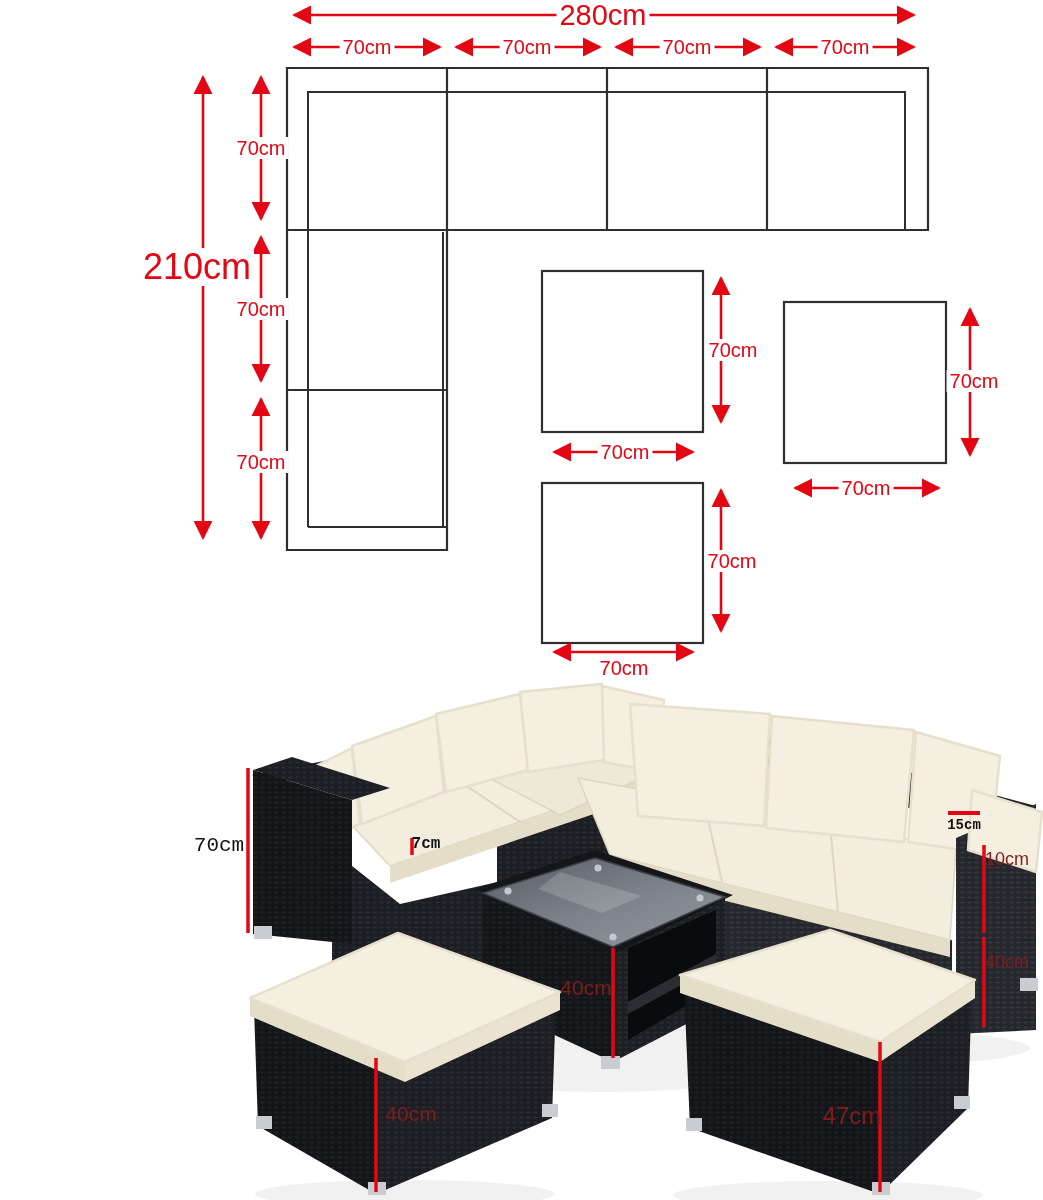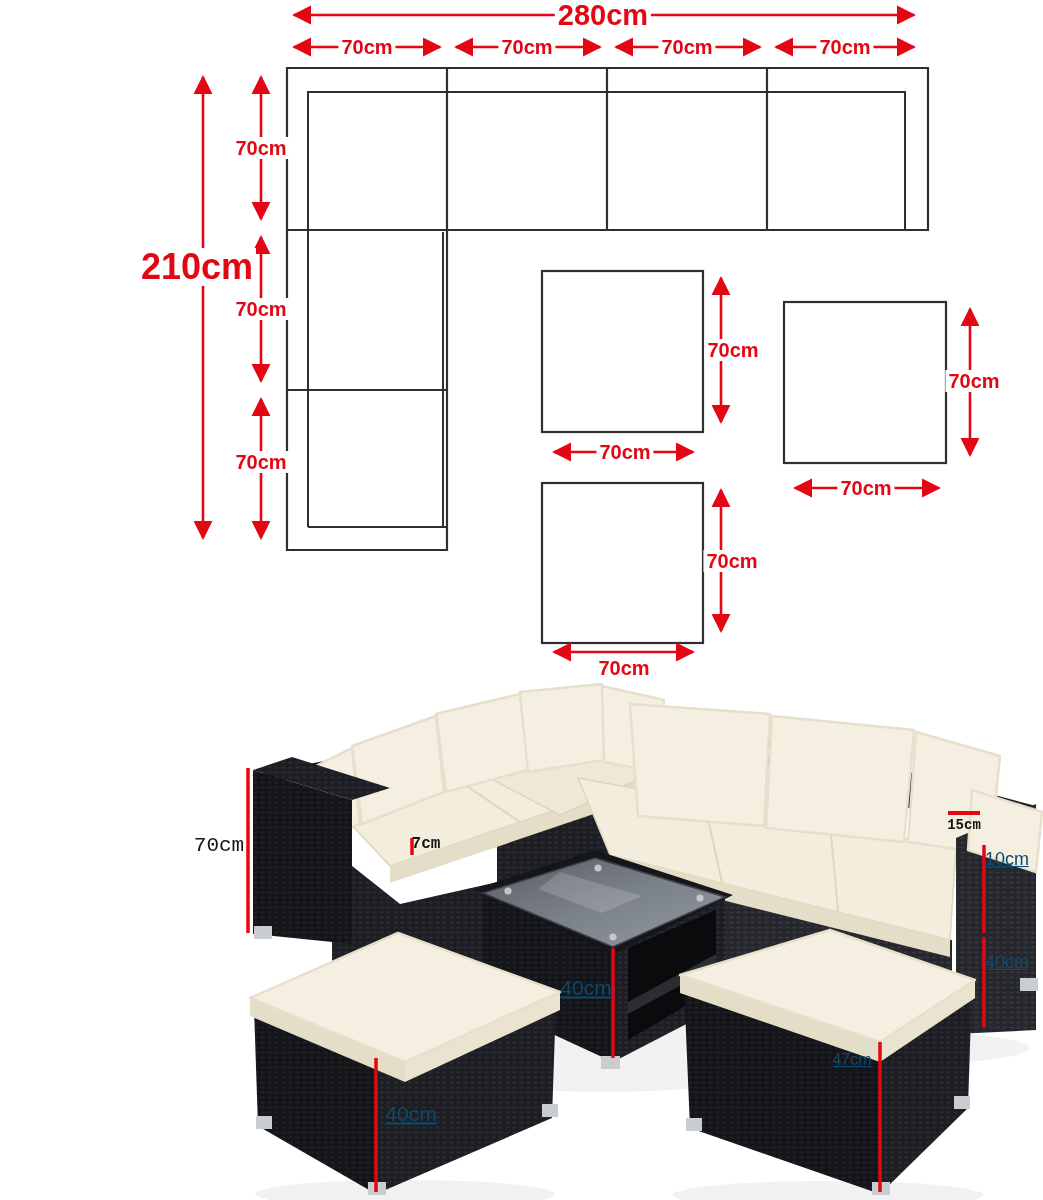--- a/index.html
+++ b/index.html
@@ -1,26 +1,26 @@
 <!DOCTYPE html>
 <html><head>
 <meta charset="utf-8">
 <style>
   html,body{margin:0;padding:0;background:#fff;}
   .canvas{position:relative;width:1043px;height:1200px;background:#ffffff;overflow:hidden;
           font-family:"Liberation Sans", sans-serif;}
   .art{position:absolute;left:0;top:0;width:1043px;height:1200px;}
   .dim{position:absolute;transform:translate(-50%,-50%);line-height:1;white-space:nowrap;
-       color:#e30613;background:#ffffff;padding:1px 3px;font-weight:700;font-size:20px;}
+       color:#e30613;background:#ffffff;padding:1px 3px;font-weight:400;font-size:20px;}
   .dim.big{font-size:29px;}
   .dim.huge{font-size:36px;}
   .ph{position:absolute;transform:translate(-50%,-50%);line-height:1;white-space:nowrap;
       background:transparent;padding:0;font-weight:400;}
   .ph.black{color:#141414;font-weight:700;font-family:Liberation Mono, monospace;}
-  .ph.white{color:#0c4a6e;text-decoration:underline;}
+  .ph.white{color:#7f1d1d;}
 </style>
 </head>
 <body>
 
 <div class="canvas">
 
 <svg class="art" viewBox="0 0 1043 1200">
   <defs>
     <marker id="arr" viewBox="0 0 10 10" refX="9" refY="5" markerWidth="7.4" markerHeight="7.4" orient="auto-start-reverse">
       <path d="M0,0 L10,5 L0,10 z" fill="#e30613"></path>
@@ -191,15 +191,15 @@
 <span class="dim" style="left:732px;top:561px">70cm</span>
 <span class="dim" style="left:624px;top:668px">70cm</span>
 
 <span class="ph black" style="left:219px;top:845px;font-size:21px;font-weight:500">70cm</span>
 <span class="ph black" style="left:426px;top:844px;font-size:16px">7cm</span>
 <span class="ph black" style="left:964px;top:825px;font-size:14px">15cm</span>
 <span class="ph white" style="left:1007px;top:859px;font-size:18px">10cm</span>
 <span class="ph white" style="left:1007px;top:962px;font-size:18px">40cm</span>
 <span class="ph white" style="left:586px;top:987px;font-size:21px">40cm</span>
 <span class="ph white" style="left:411px;top:1113px;font-size:21px">40cm</span>
-<span class="ph white" style="left:852px;top:1060px;font-size:16px">47cm</span>
+<span class="ph white" style="left:852px;top:1116px;font-size:24px">47cm</span>
 
 </div>
 
 </body></html>

